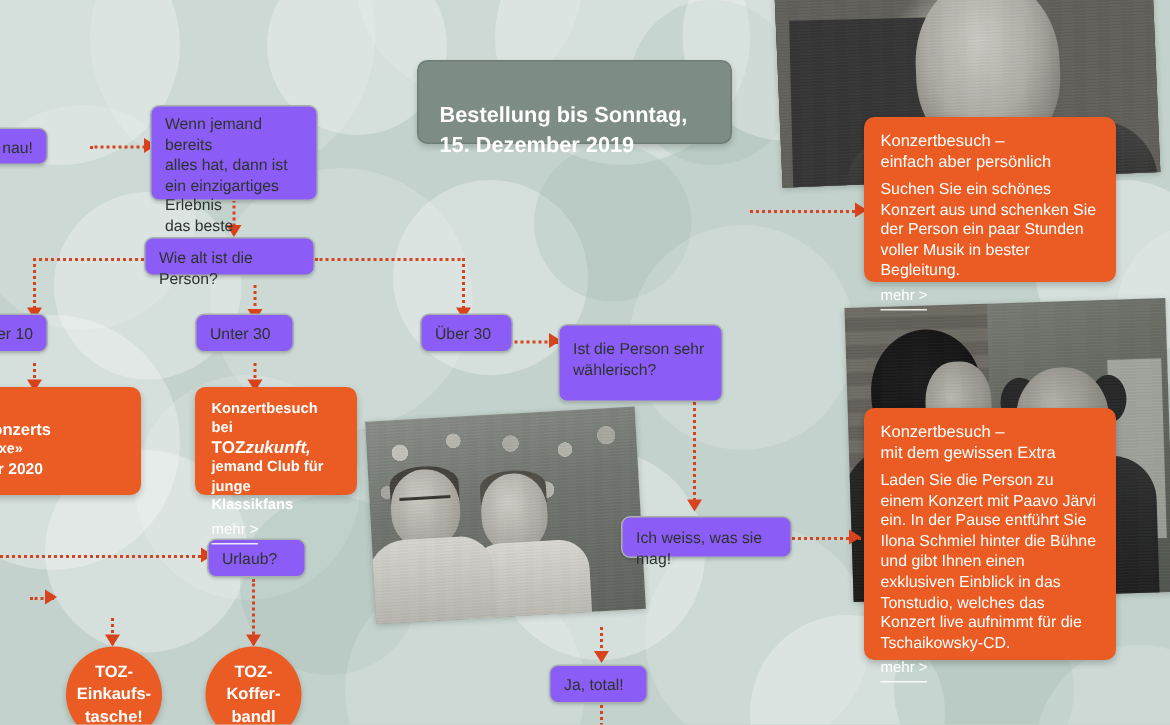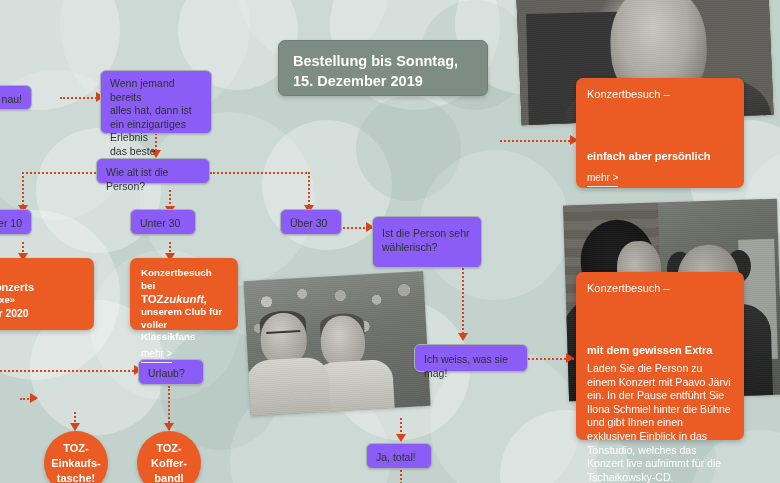--- a/index.html
+++ b/index.html
@@ -84,29 +84,29 @@
 
   
   .gwash{position:absolute;inset:0;background:rgba(120,130,126,.20);mix-blend-mode:multiply;}
 
   
   .node{position:absolute;background:#8b5cf6;border:1px solid #a9b3ae;border-radius:6px;
         box-shadow:0 1px 2px rgba(0,0,0,.14);
         color:#2d3330;font-size:10.5px;line-height:14px;
         padding:6px 9px;box-sizing:border-box;}
   .node.dark{background:#7d8c85;border:1px solid #6e7d76;color:#fff;
-        font-weight:bold;font-size:14.5px;line-height:20px;padding:10px 14px;
+        font-weight:bold;font-size:14.5px;line-height:20px;padding:26px 14px;
         border-radius:7px;box-shadow:0 2px 4px rgba(0,0,0,.18);}
   .node.multi{line-height:13.5px;}
 
   .card{position:absolute;background:#ea5c23;color:#fff;border-radius:7px;
         box-sizing:border-box;padding:9px 11px 8px 11px;
         font-size:10.5px;line-height:13.6px;box-shadow:0 2px 5px rgba(0,0,0,.22);}
   .card .t1{font-size:11px;line-height:14px;}
-  .card .t2{font-size:11px;line-height:14px;font-weight:bold;margin-bottom:5px;margin-top:48px;}
+  .card .t2{font-size:11px;line-height:14px;font-weight:normal;margin-bottom:5px;}
   .card .body{font-size:10.6px;line-height:13.6px;}
   .card .mehr{display:inline-block;margin-top:3px;font-size:10px;
         border-bottom:1px solid rgba(255,255,255,.85);padding-bottom:1px;}
 
   .circle{position:absolute;border-radius:50%;background:#ea5c23;color:#fff;
       display:flex;align-items:center;justify-content:center;text-align:center;
       font-weight:bold;font-size:11px;line-height:15px;
       box-shadow:0 2px 4px rgba(0,0,0,.2);}
 
   
@@ -324,28 +324,29 @@
     <div class="b" style="font-size:9.6px;line-height:12.6px;">kleine Hexe»</div>
     <div class="b" style="font-size:10.4px;line-height:13.4px;">2. Januar 2020</div>
 
   </div>
 
   <div class="card" style="left:130px;top:258px;width:108px;height:72px;">
     <div class="b" style="font-size:9.8px;line-height:12.6px;">Konzertbesuch bei</div>
     <div style="font-size:11.4px;line-height:14px;">
       <span class="b">TOZ</span><span class="b ital">zukunft,</span>
     </div>
-    <div class="b" style="font-size:9.8px;line-height:12.6px;">unserem Club für voller</div>
+    <div class="b" style="font-size:9.8px;line-height:12.6px;">jemand Club für junge</div>
     <div class="b" style="font-size:9.8px;line-height:12.6px;">Klassikfans</div>
     <div class="mehr">mehr &gt;</div>
   </div>
 
   <div class="card" style="left:576px;top:78px;width:168px;height:110px;">
     <div class="t1">Konzertbesuch –</div>
     <div class="t2">einfach aber persönlich</div>
+    <div class="body">Suchen Sie ein schönes Konzert aus und schenken Sie der Person ein paar Stunden voller Musik in bester Begleitung.</div>
     <div class="mehr">mehr &gt;</div>
   </div>
 
   <div class="card" style="left:576px;top:272px;width:168px;height:168px;">
     <div class="t1">Konzertbesuch –</div>
     <div class="t2">mit dem gewissen Extra</div>
     <div class="body">Laden Sie die Person zu einem Konzert mit Paavo Järvi ein. In der Pause entführt Sie Ilona Schmiel hinter die Bühne und gibt Ihnen einen exklusiven Einblick in das Tonstudio, welches das Konzert live aufnimmt für die Tschaikowsky-CD.</div>
     <div class="mehr">mehr &gt;</div>
   </div>
 

